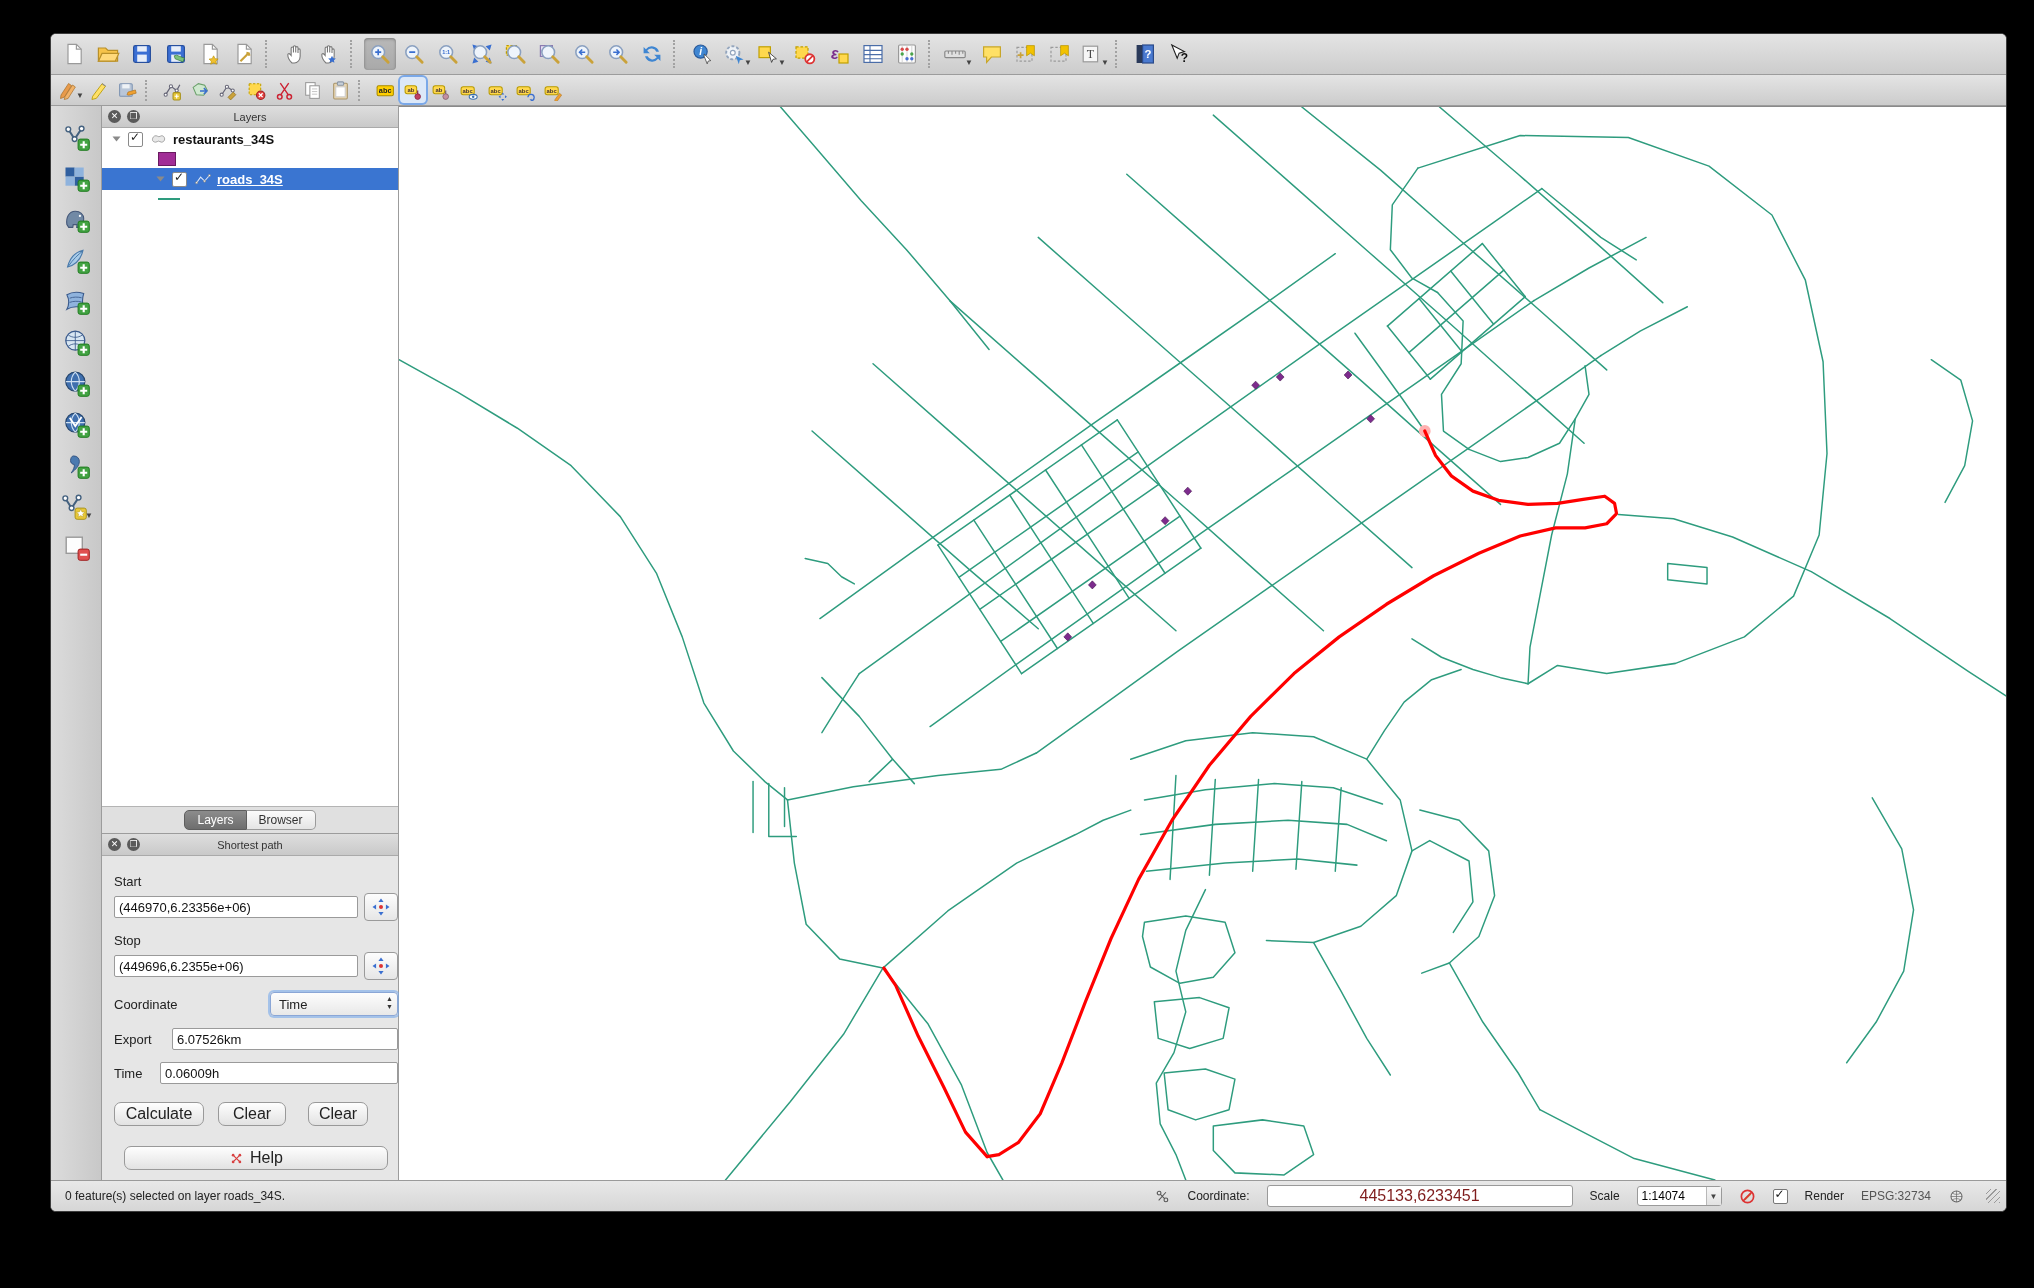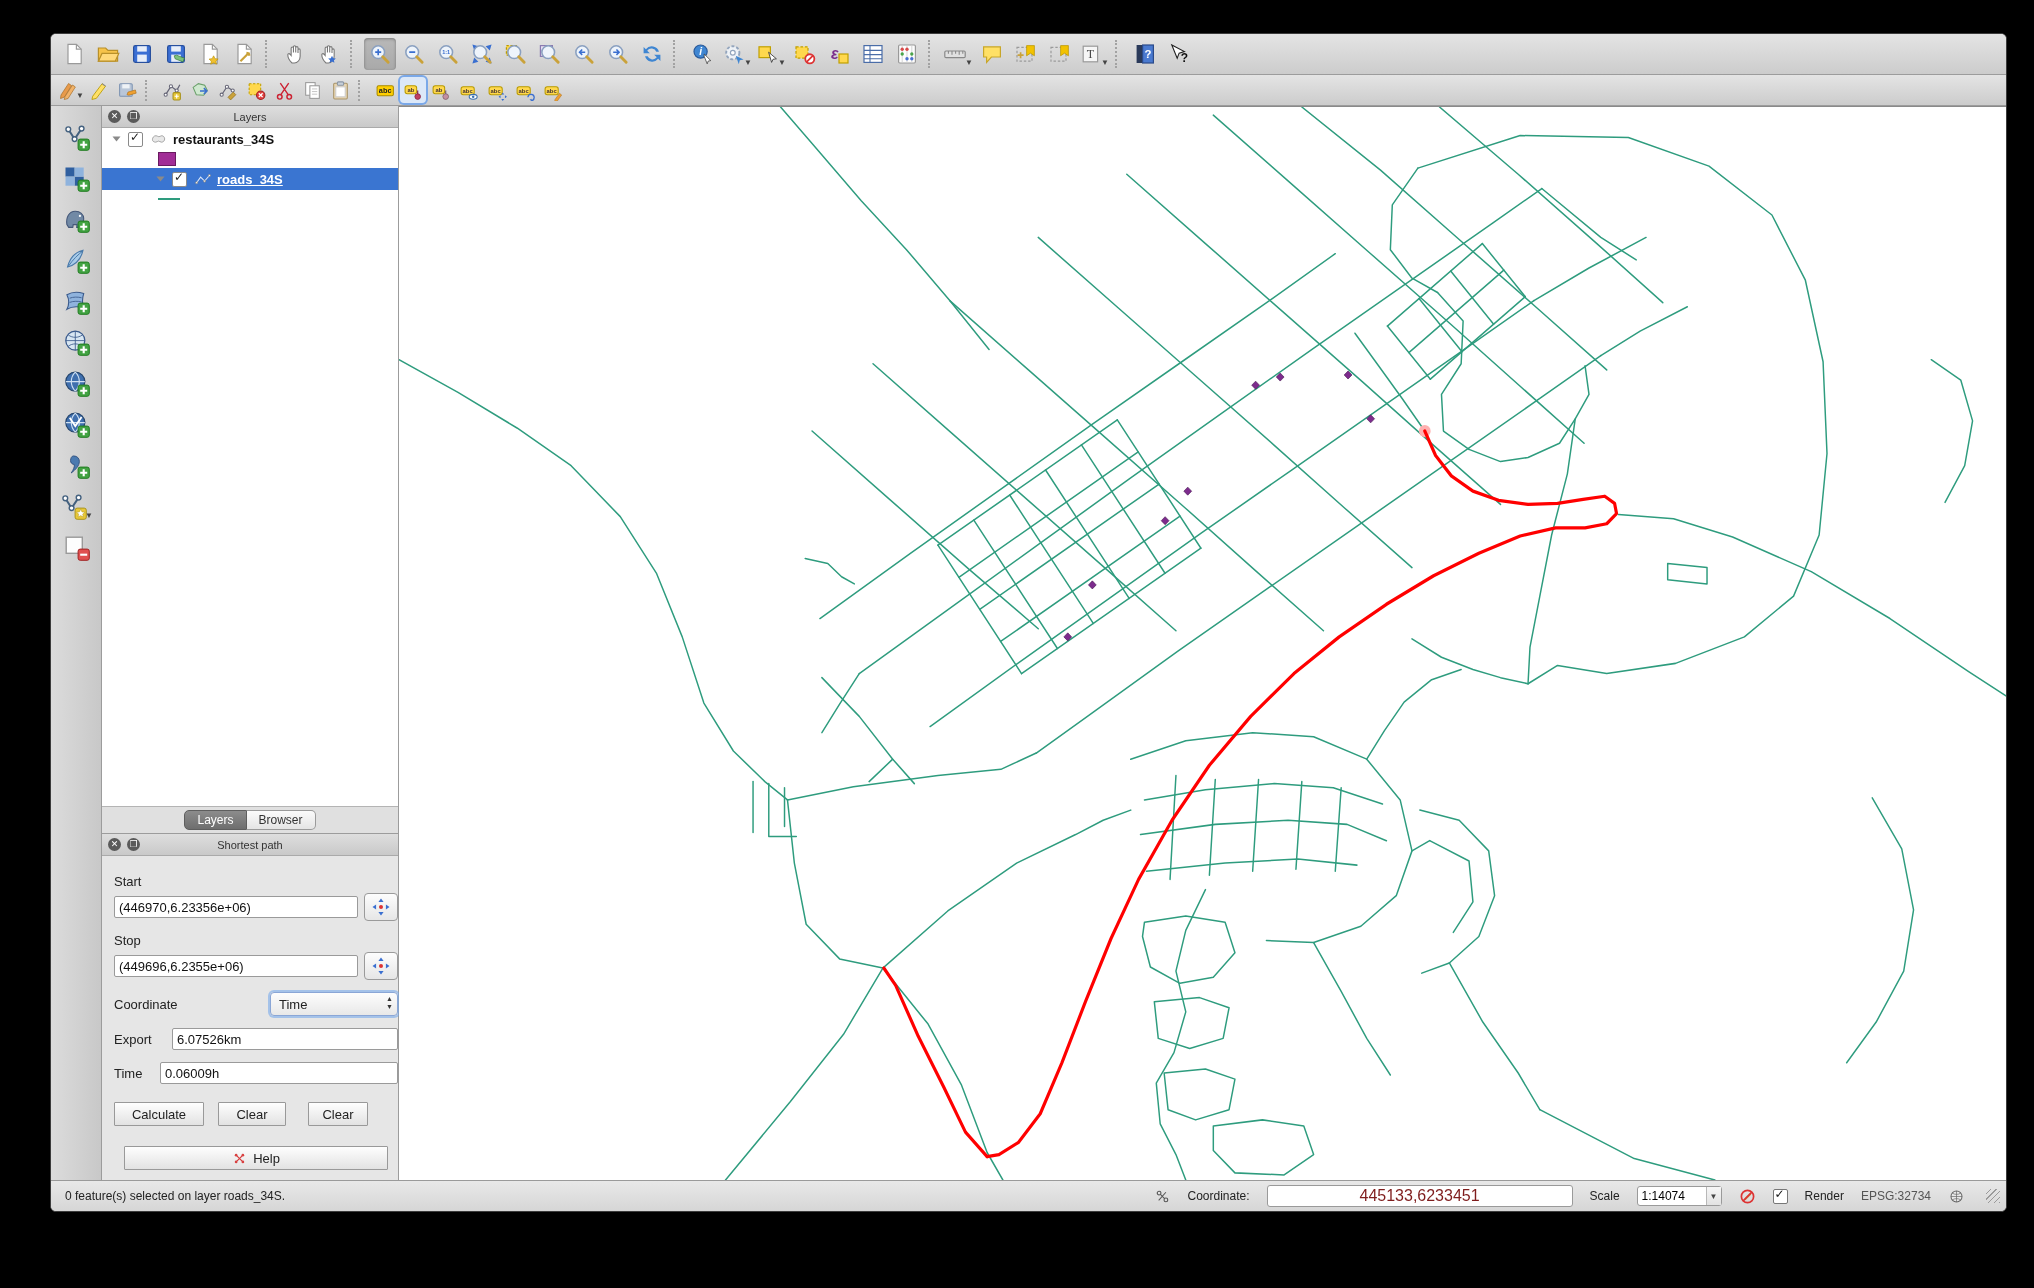--- a/index.html
+++ b/index.html
@@ -62,22 +62,22 @@
 .sprow{display:flex;align-items:center;gap:6px;}
 .spinput{flex:1;height:20px;border:1px solid #9a9a9a;border-radius:2px;background:#fff;font-size:13px;
 font-family:"Liberation Sans",sans-serif;padding:0 4px;color:#111;}
 .capbtn{width:32px;height:26px;border:1px solid #9a9a9a;border-radius:4px;background:linear-gradient(#fdfdfd,#e6e6e6);
 display:flex;align-items:center;justify-content:center;}
 .inline{display:flex;align-items:center;margin-top:12px;gap:8px;}
 .combo{width:118px;height:22px;border:1px solid #8aa6d6;border-radius:4px;background:linear-gradient(#fdfdfd,#e8e8e8);
 box-shadow:0 0 0 2px rgba(120,170,235,.6);display:flex;align-items:center;font-size:13px;padding-left:8px;position:relative;}
 .combo .steppers{position:absolute;right:4px;top:2px;font-size:7px;color:#333;line-height:8px;text-align:center;}
 .btnrow{display:flex;margin-top:18px;gap:0;}
-.macbtn{height:22px;border:1px solid #999;border-radius:1px;background:linear-gradient(#fefefe,#e2e2e2);
-font-size:13px;color:#222;display:flex;align-items:center;justify-content:center;font-family:"Liberation Sans",sans-serif;}
+.macbtn{height:22px;border:1px solid #999;border-radius:7px;background:linear-gradient(#fefefe,#e2e2e2);
+font-size:16px;color:#222;display:flex;align-items:center;justify-content:center;font-family:"Liberation Sans",sans-serif;}
 .helpbtn{width:262px;margin:20px auto 0;gap:6px;}
 
 .map{flex:1;background:#fff;border-top:1px solid #8a8a8a;position:relative;min-width:0;}
 .map svg{width:100%;height:100%;display:block;}
 
 .status{height:30px;background:linear-gradient(#e8e8e8,#d6d6d6);border-top:1px solid #9a9a9a;
 display:flex;align-items:center;font-size:12px;color:#222;padding:0 6px;flex:0 0 auto;}
 .smsg{margin-left:8px;}
 .sright{margin-left:auto;display:flex;align-items:center;gap:17px;}
 .coordin{width:300px;height:18px;text-align:center;font-size:16px;border:1px solid #9a9a9a;border-radius:3px;background:#fff;

